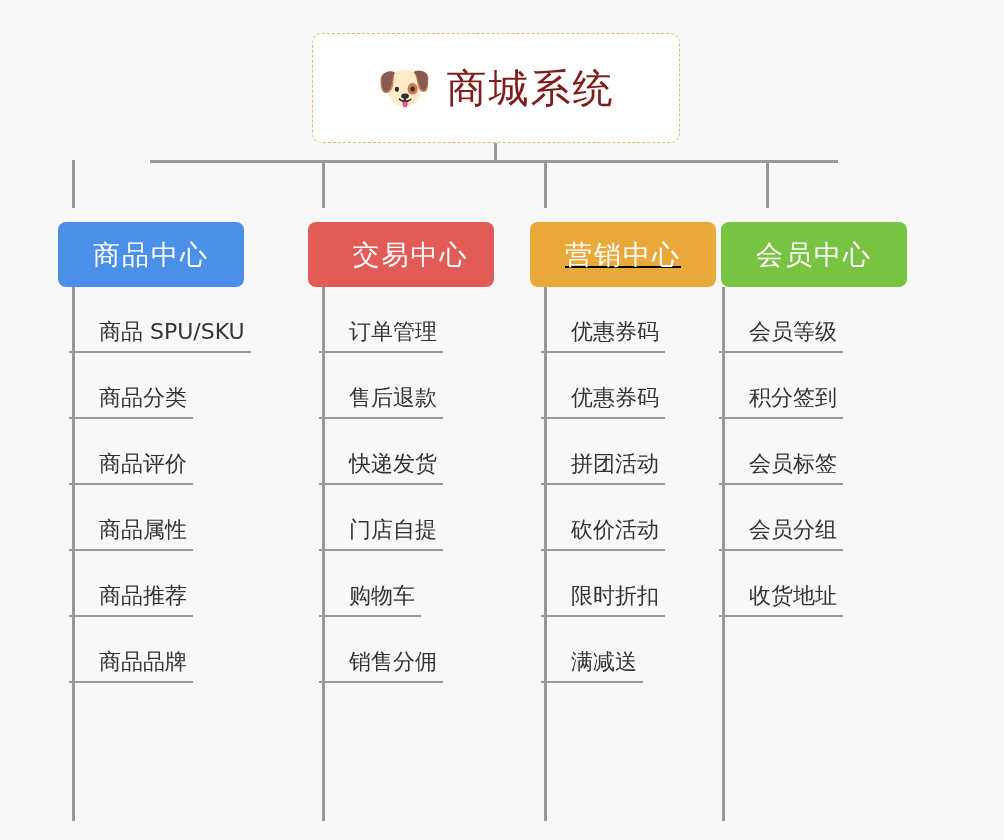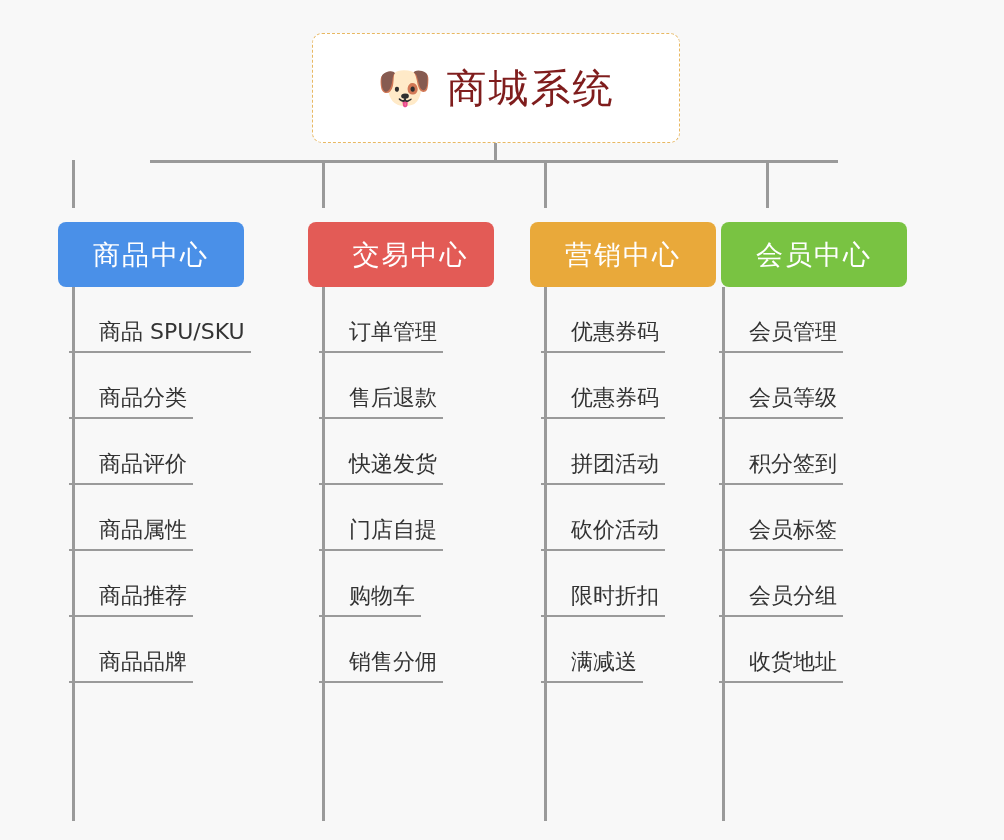--- a/index.html
+++ b/index.html
@@ -125,21 +125,21 @@
             <span class="item-label">门店自提</span>
           </div>
           <div class="item">
             <span class="item-label">购物车</span>
           </div>
           <div class="item">
             <span class="item-label">销售分佣</span>
           </div>
         </div>
       </div>
-      <div class="col" style="left: 530px;">
+      <div class="col" style="left: 530px; text-decoration: underline;">
         <div class="cat-box" style="background: rgb(233, 169, 58);">
           <span>营销中心</span>
         </div>
         <div class="spine" style="height: 534px;"></div>
         <div class="items">
           <div class="item">
             <span class="item-label">优惠券码</span>
           </div>
           <div class="item">
             <span class="item-label">优惠券码</span>
@@ -158,23 +158,20 @@
           </div>
         </div>
       </div>
       <div class="col" style="left: 708px; padding-left: 13px;">
         <div class="cat-box" style="background: rgb(121, 195, 66);">
           <span>会员中心</span>
         </div>
         <div class="spine" style="height: 534px;"></div>
         <div class="items">
           <div class="item">
-            <span class="item-label">会员管理</span>
-          </div>
-          <div class="item">
             <span class="item-label">会员等级</span>
           </div>
           <div class="item">
             <span class="item-label">积分签到</span>
           </div>
           <div class="item">
             <span class="item-label">会员标签</span>
           </div>
           <div class="item">
             <span class="item-label">会员分组</span>

